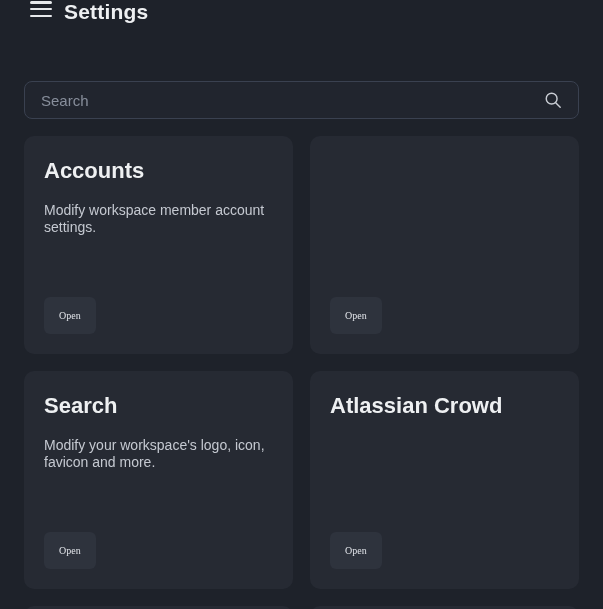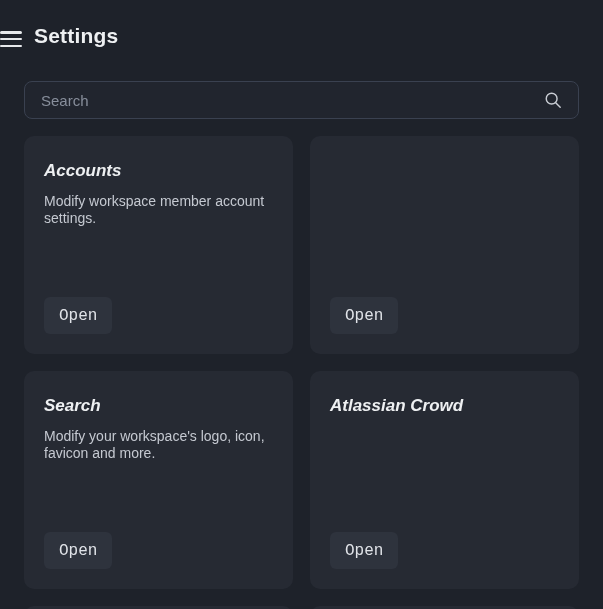--- a/index.html
+++ b/index.html
@@ -8,21 +8,22 @@
     background: #1e222a;
     font-family: "Liberation Sans", "DejaVu Sans", sans-serif;
     color: #edeef0;
     position: relative;
   }
 
   
   .header {
     height: 48px;
     display: flex;
-    align-items: flex-end;
+    align-items: flex-start;
+    padding-left: 30px;
   }
   .menu-btn {
     background: none;
     border: none;
     width: 22px;
     height: 18px;
     display: flex;
     flex-direction: column;
     justify-content: space-between;
     cursor: pointer;
@@ -80,45 +81,44 @@
     column-gap: 17px;
     row-gap: 17px;
   }
   .card {
     position: relative;
     background: #262a33;
     border-radius: 10px;
     padding: 25px 20px 20px 20px;
   }
   .card-title {
-    font-size: 17px;
+    font-size: 22px;
     font-weight: 700;
     color: #eef0f2;
     line-height: 20px;
-    font-style: italic;
   }
   .card-desc {
-    margin-top: 12px;
+    margin-top: 21px;
     font-size: 14px;
     line-height: 17px;
     color: #c5c9d1;
     max-width: 230px;
   }
   .open-btn {
     position: absolute;
     left: 20px;
     bottom: 20px;
     height: 37px;
     padding: 0 15px;
     background: #2e333d;
     border: none;
     border-radius: 6px;
     color: #e0e3e8;
-    font-size: 16px;
-    font-family: Liberation Mono, monospace;
+    font-size: 10px;
+    font-family: Liberation Serif, serif;
     cursor: pointer;
   }
   .card.partial { height: 218px; }
 </style>
 </head>
 <body>
 
 <div class="header">
   <button class="menu-btn">
     <span style="display:contents">

